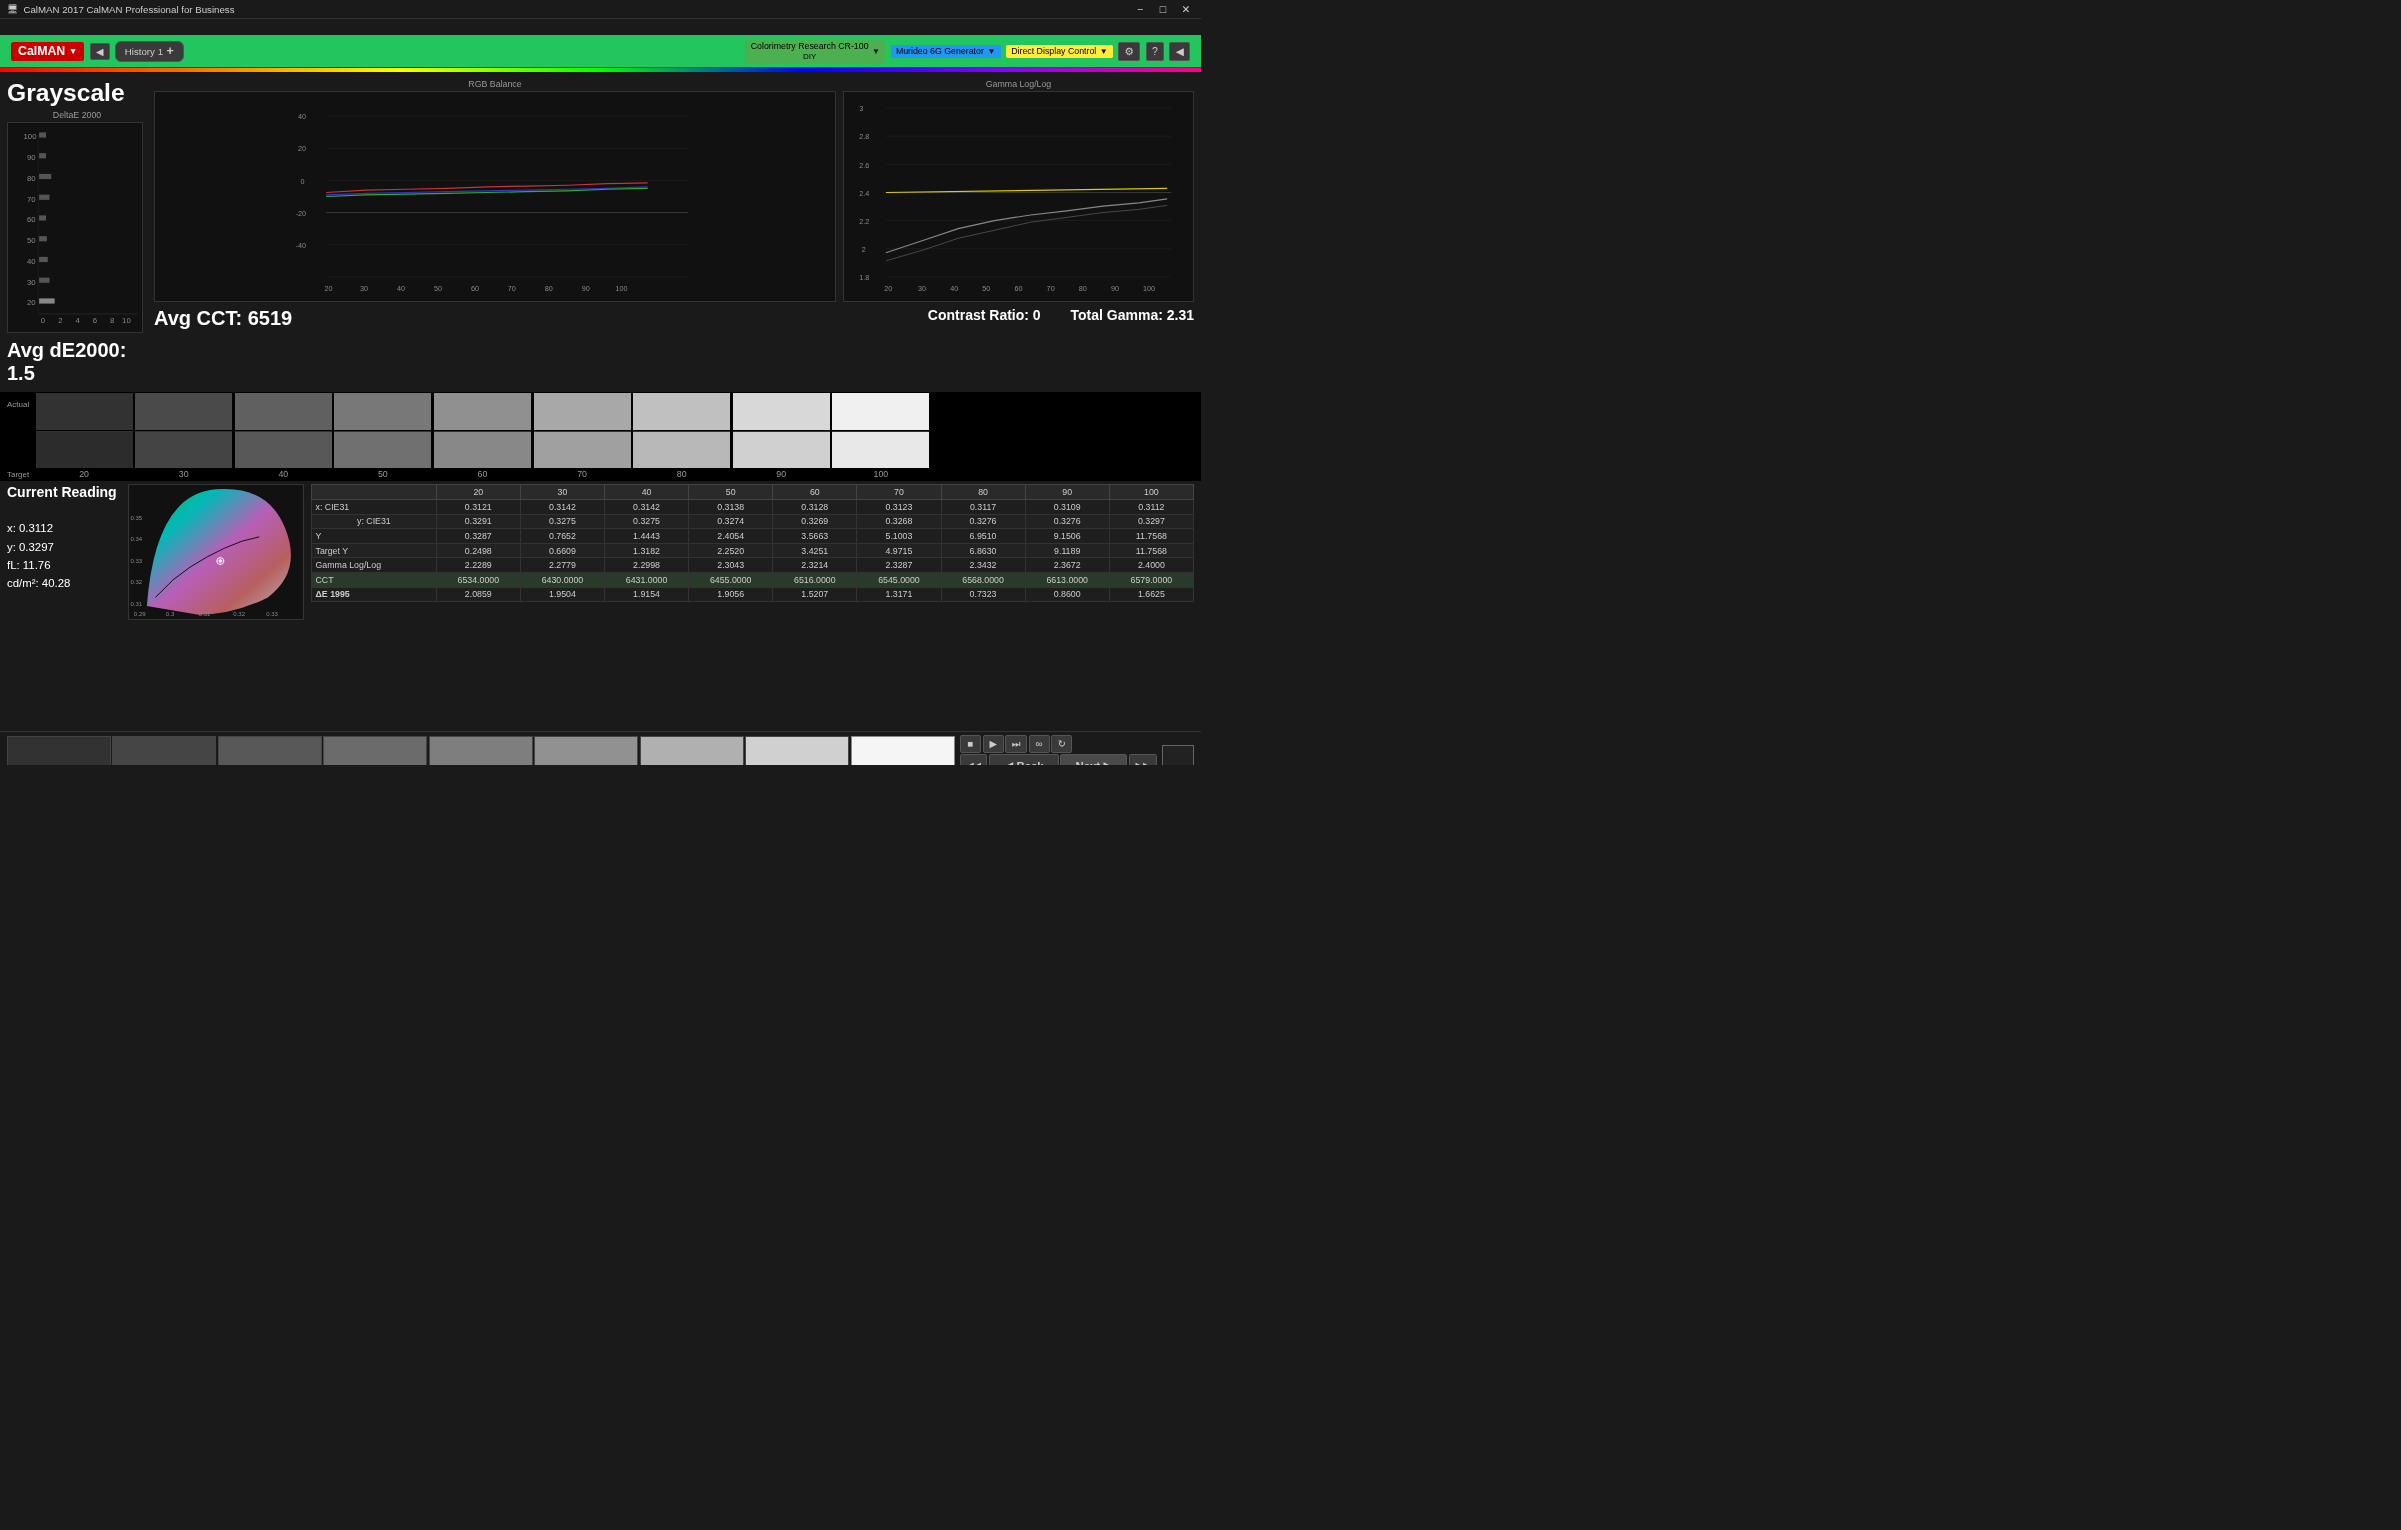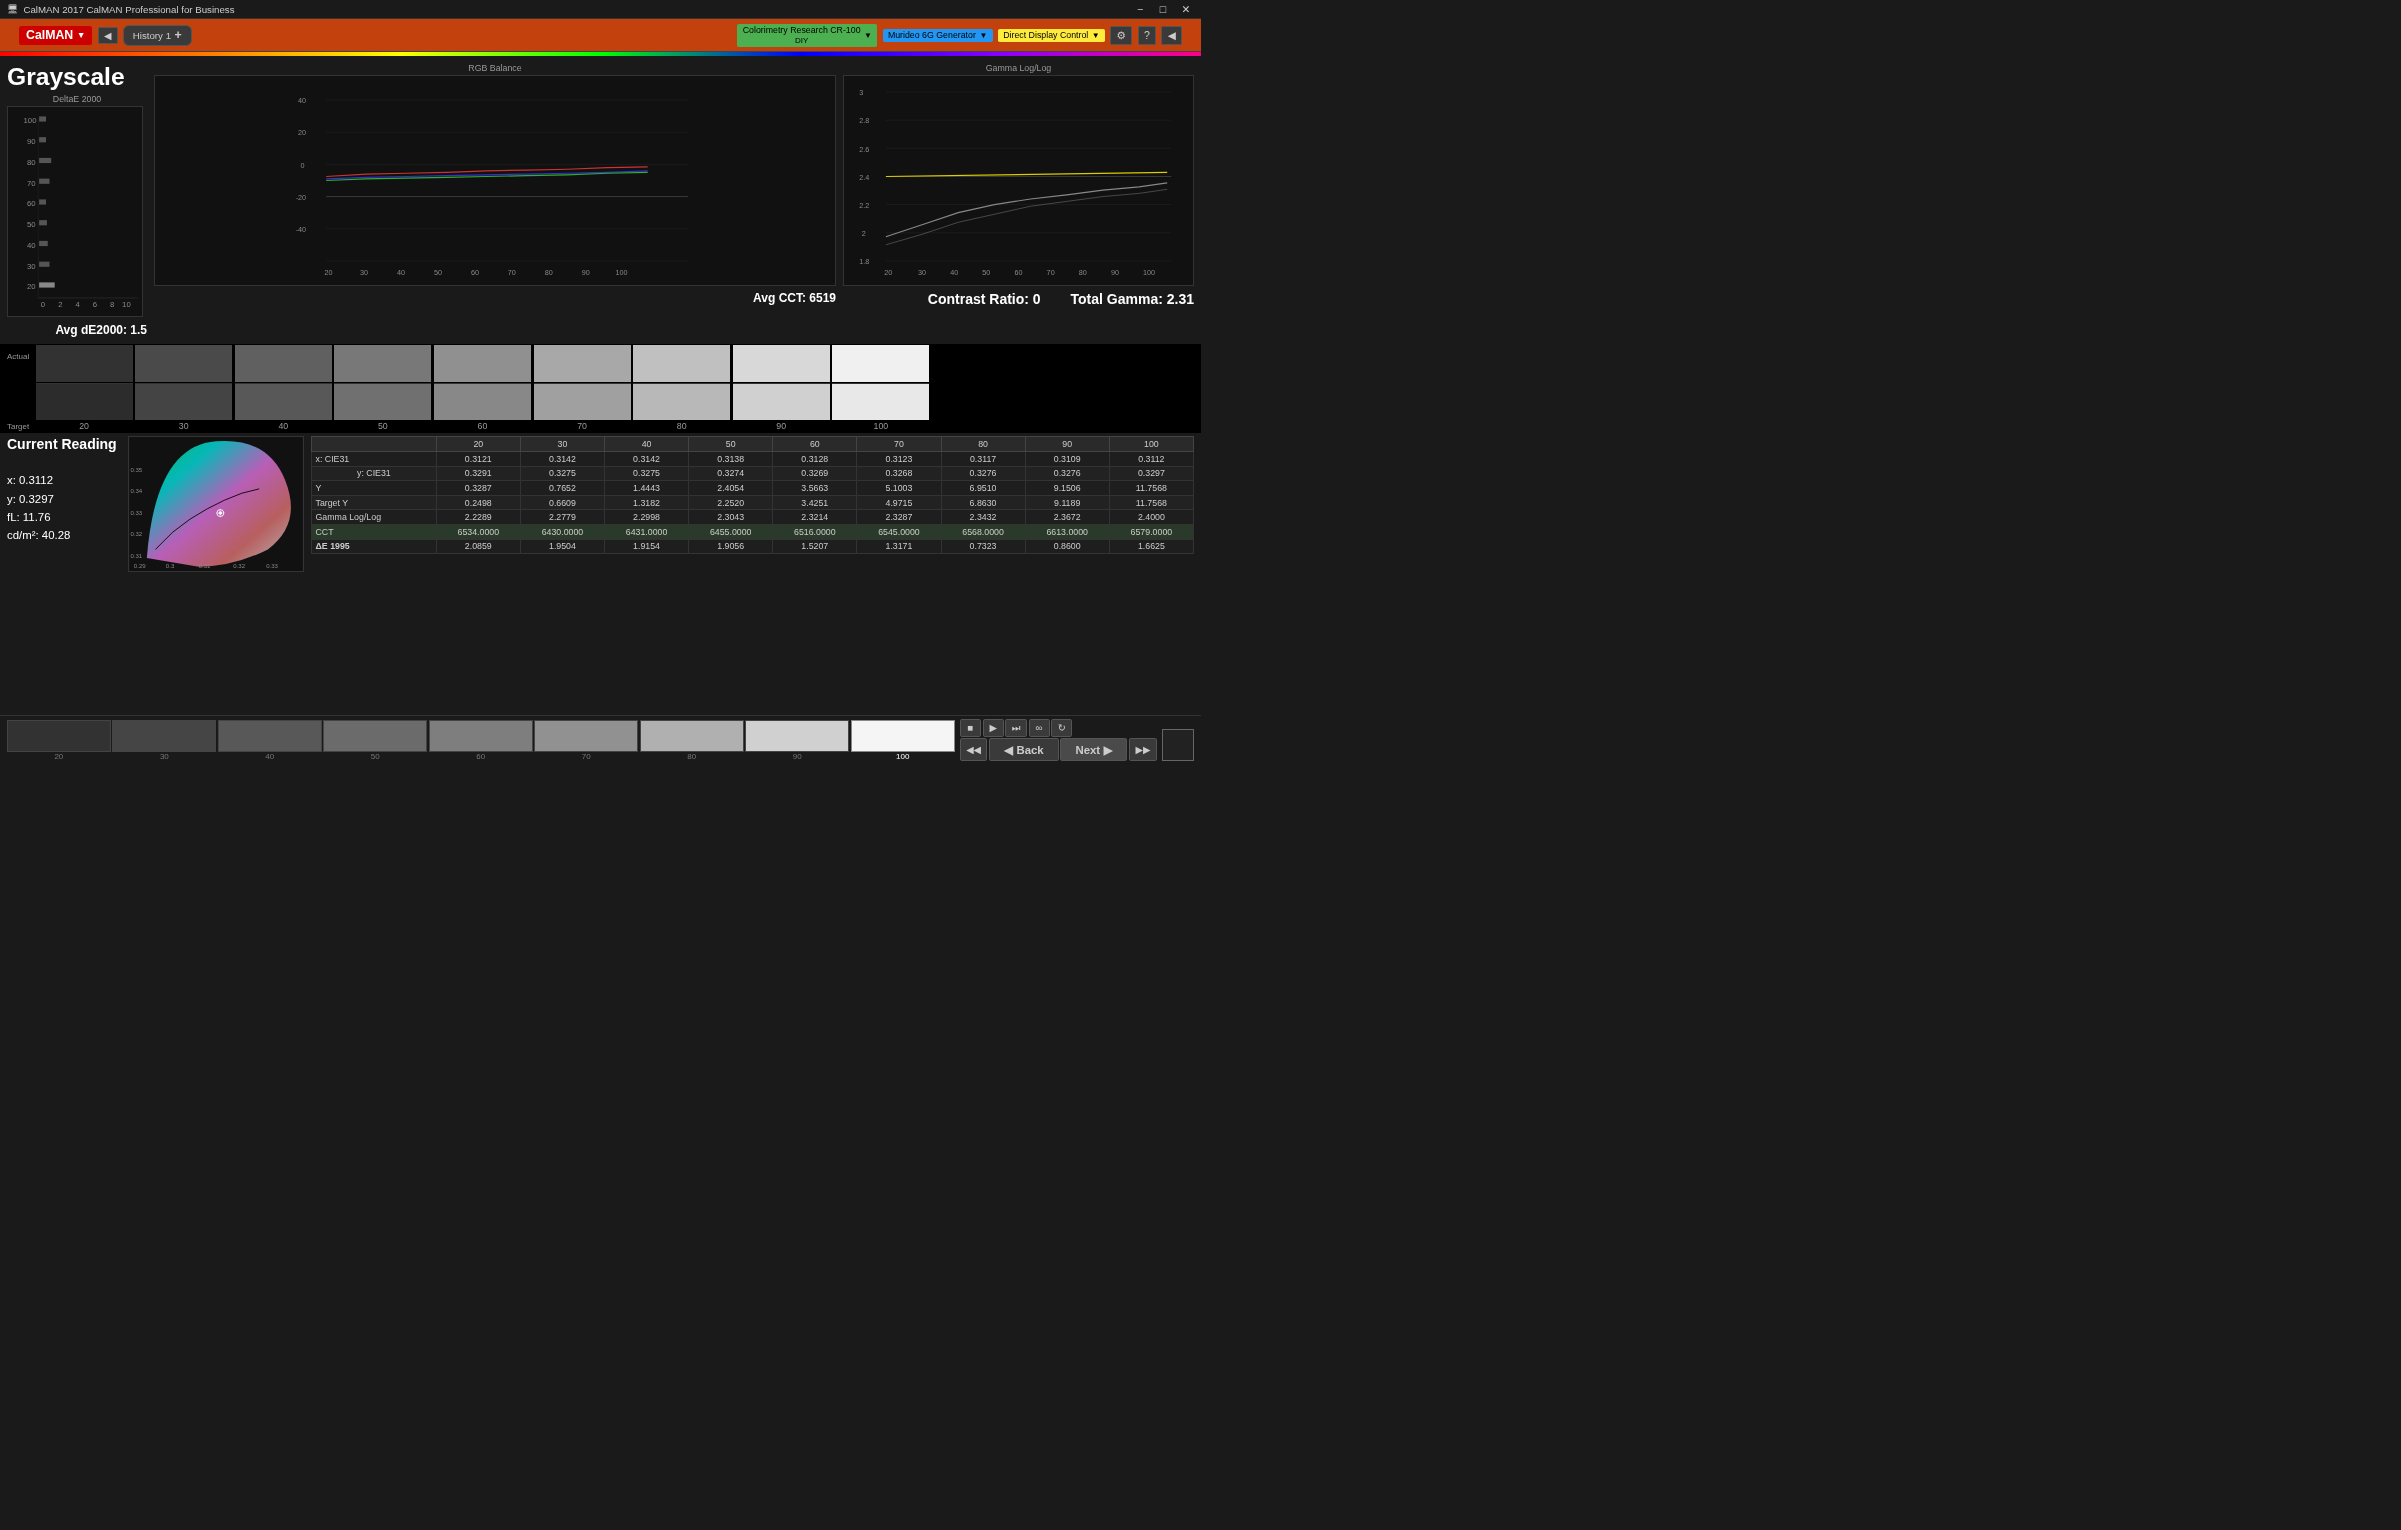--- a/index.html
+++ b/index.html
@@ -22,27 +22,28 @@
       padding: 0 7px;
       border-bottom: 0.9px solid #333;
       justify-content: space-between;
     }
     #title-bar-left { display: flex; align-items: center; gap: 5.3px; font-size: 9.7px; color: #ccc; }
     #title-bar-right { display: flex; gap: 7px; }
     .title-btn { color: #ccc; cursor: pointer; font-size: 10.5px; width: 16px; text-align: center; }
 
     
     #toolbar {
-      background: #c2410c;
+      background: #22c55e;
       height: 33px;
       display: flex;
       align-items: center;
-      padding: 0 19px;
+      padding: 0 11px;
       gap: 5.3px;
       border-bottom: 1.8px solid #444;
+      margin-top: 16px;
     }
     .calman-logo {
       background: #cc0000;
       color: white;
       font-weight: bold;
       font-size: 12.3px;
       padding: 2.6px 7px;
       border-radius: 2.6px;
       display: flex;
       align-items: center;
@@ -139,24 +140,24 @@
     }
 
     .chart-label {
       font-size: 8.8px;
       color: #999;
       text-align: center;
       margin-bottom: 1.8px;
     }
 
     .avg-label {
-      font-size: 12px;
+      font-size: 20px;
       font-weight: bold;
       color: #fff;
-      text-align: right;
+      text-align: left;
       margin-top: 3.5px;
     }
 
     
     #rgb-balance-area {
       flex: 1;
       min-width: 0;
     }
 
     #rgb-chart {

